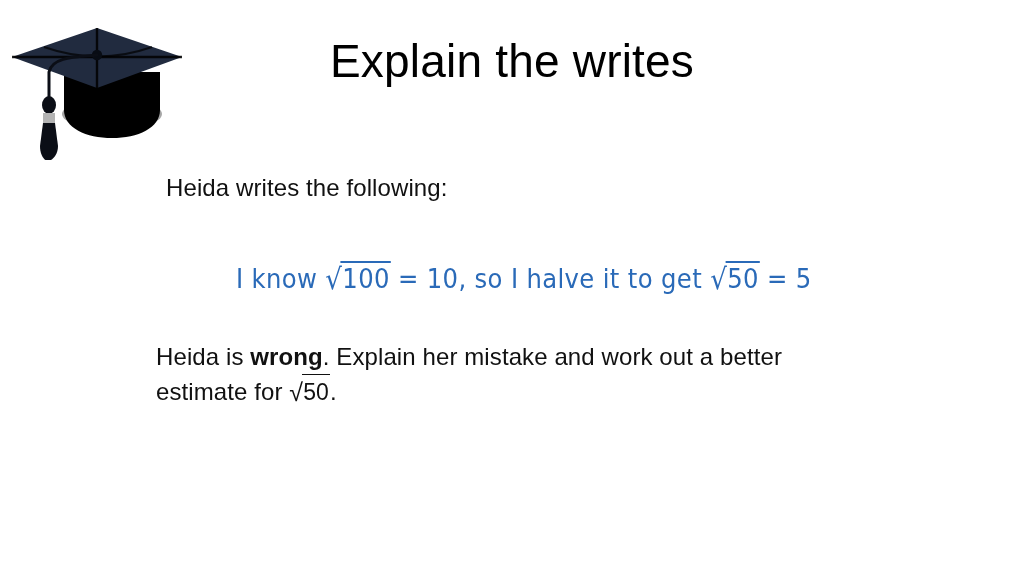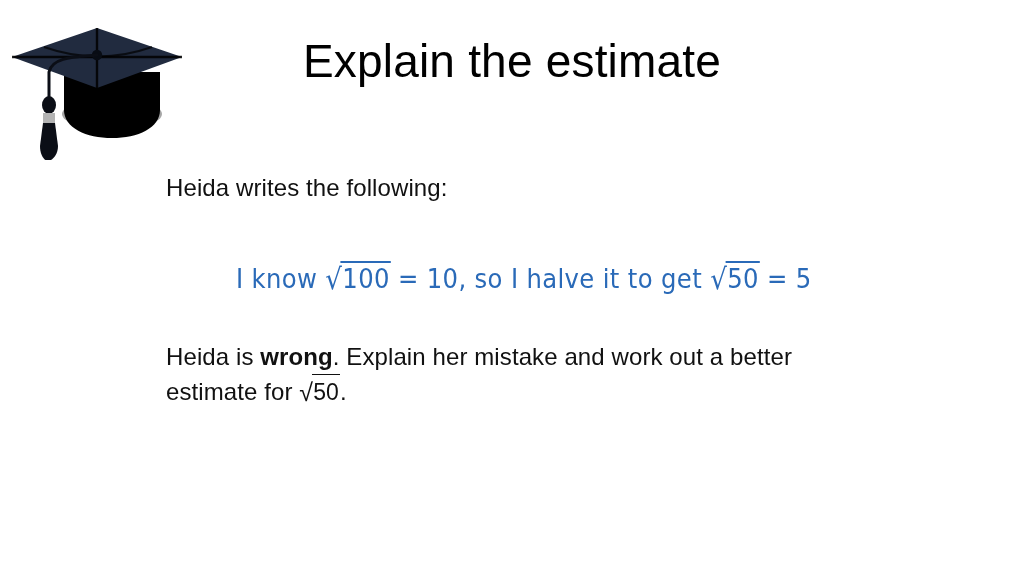--- a/index.html
+++ b/index.html
@@ -90,21 +90,21 @@
     display: inline-block;
     border-top: 2px solid #2a6ab8;
     padding: 0 1px 0 2px;
     margin-left: -2px;
   }
   .student-work .gap { display: inline-block; width: 8px; }
 
   
   .prompt {
     position: absolute;
-    left: 166px;
+    left: 156px;
     top: 339px;
     width: 700px;
     font-size: 24px;
     font-weight: 400;
     color: #111111;
     line-height: 1.47;
     letter-spacing: 0.1px;
   }
   .prompt b { font-weight: 700; }
   .prompt .radical-blk {
@@ -148,21 +148,21 @@
       <path d="M95 45 C78 47 50 46 47 62 L47 88" stroke="#0b0e16" stroke-width="3" fill="none" stroke-linecap="round"></path>
 
       <ellipse cx="47" cy="95" rx="7" ry="9" fill="#0b0e16"></ellipse>
 
       <rect x="41" y="103" width="12" height="11" fill="#b3b3b3"></rect>
 
       <path d="M41 113 L53 113 L56 136 C56 146 49 151 46 151 C43 151 38 146 38 136 Z" fill="#0b0e16"></path>
     </svg>
   </div>
 
-  <div class="slide-title">Explain the estimate</div>
+  <div class="slide-title">Explain the writes</div>
 
   <div class="intro-line">Heida writes the following:</div>
 
   <div class="student-work">
     <span>I know</span><span class="gap"></span><span class="radical"><span class="sign">√</span><span class="rad-num">100</span></span><span class="gap"></span><span>= 10, so I halve it to get</span><span class="gap"></span><span class="radical"><span class="sign">√</span><span class="rad-num">50</span></span><span class="gap"></span><span>= 5</span>
   </div>
 
   <div class="prompt">
     <span>Heida is </span><b>wrong</b><span>. Explain her mistake and work out a better estimate for </span><span class="radical-blk"><span class="sign">√</span><span class="rad-num">50</span></span><span>.</span>
   </div>

